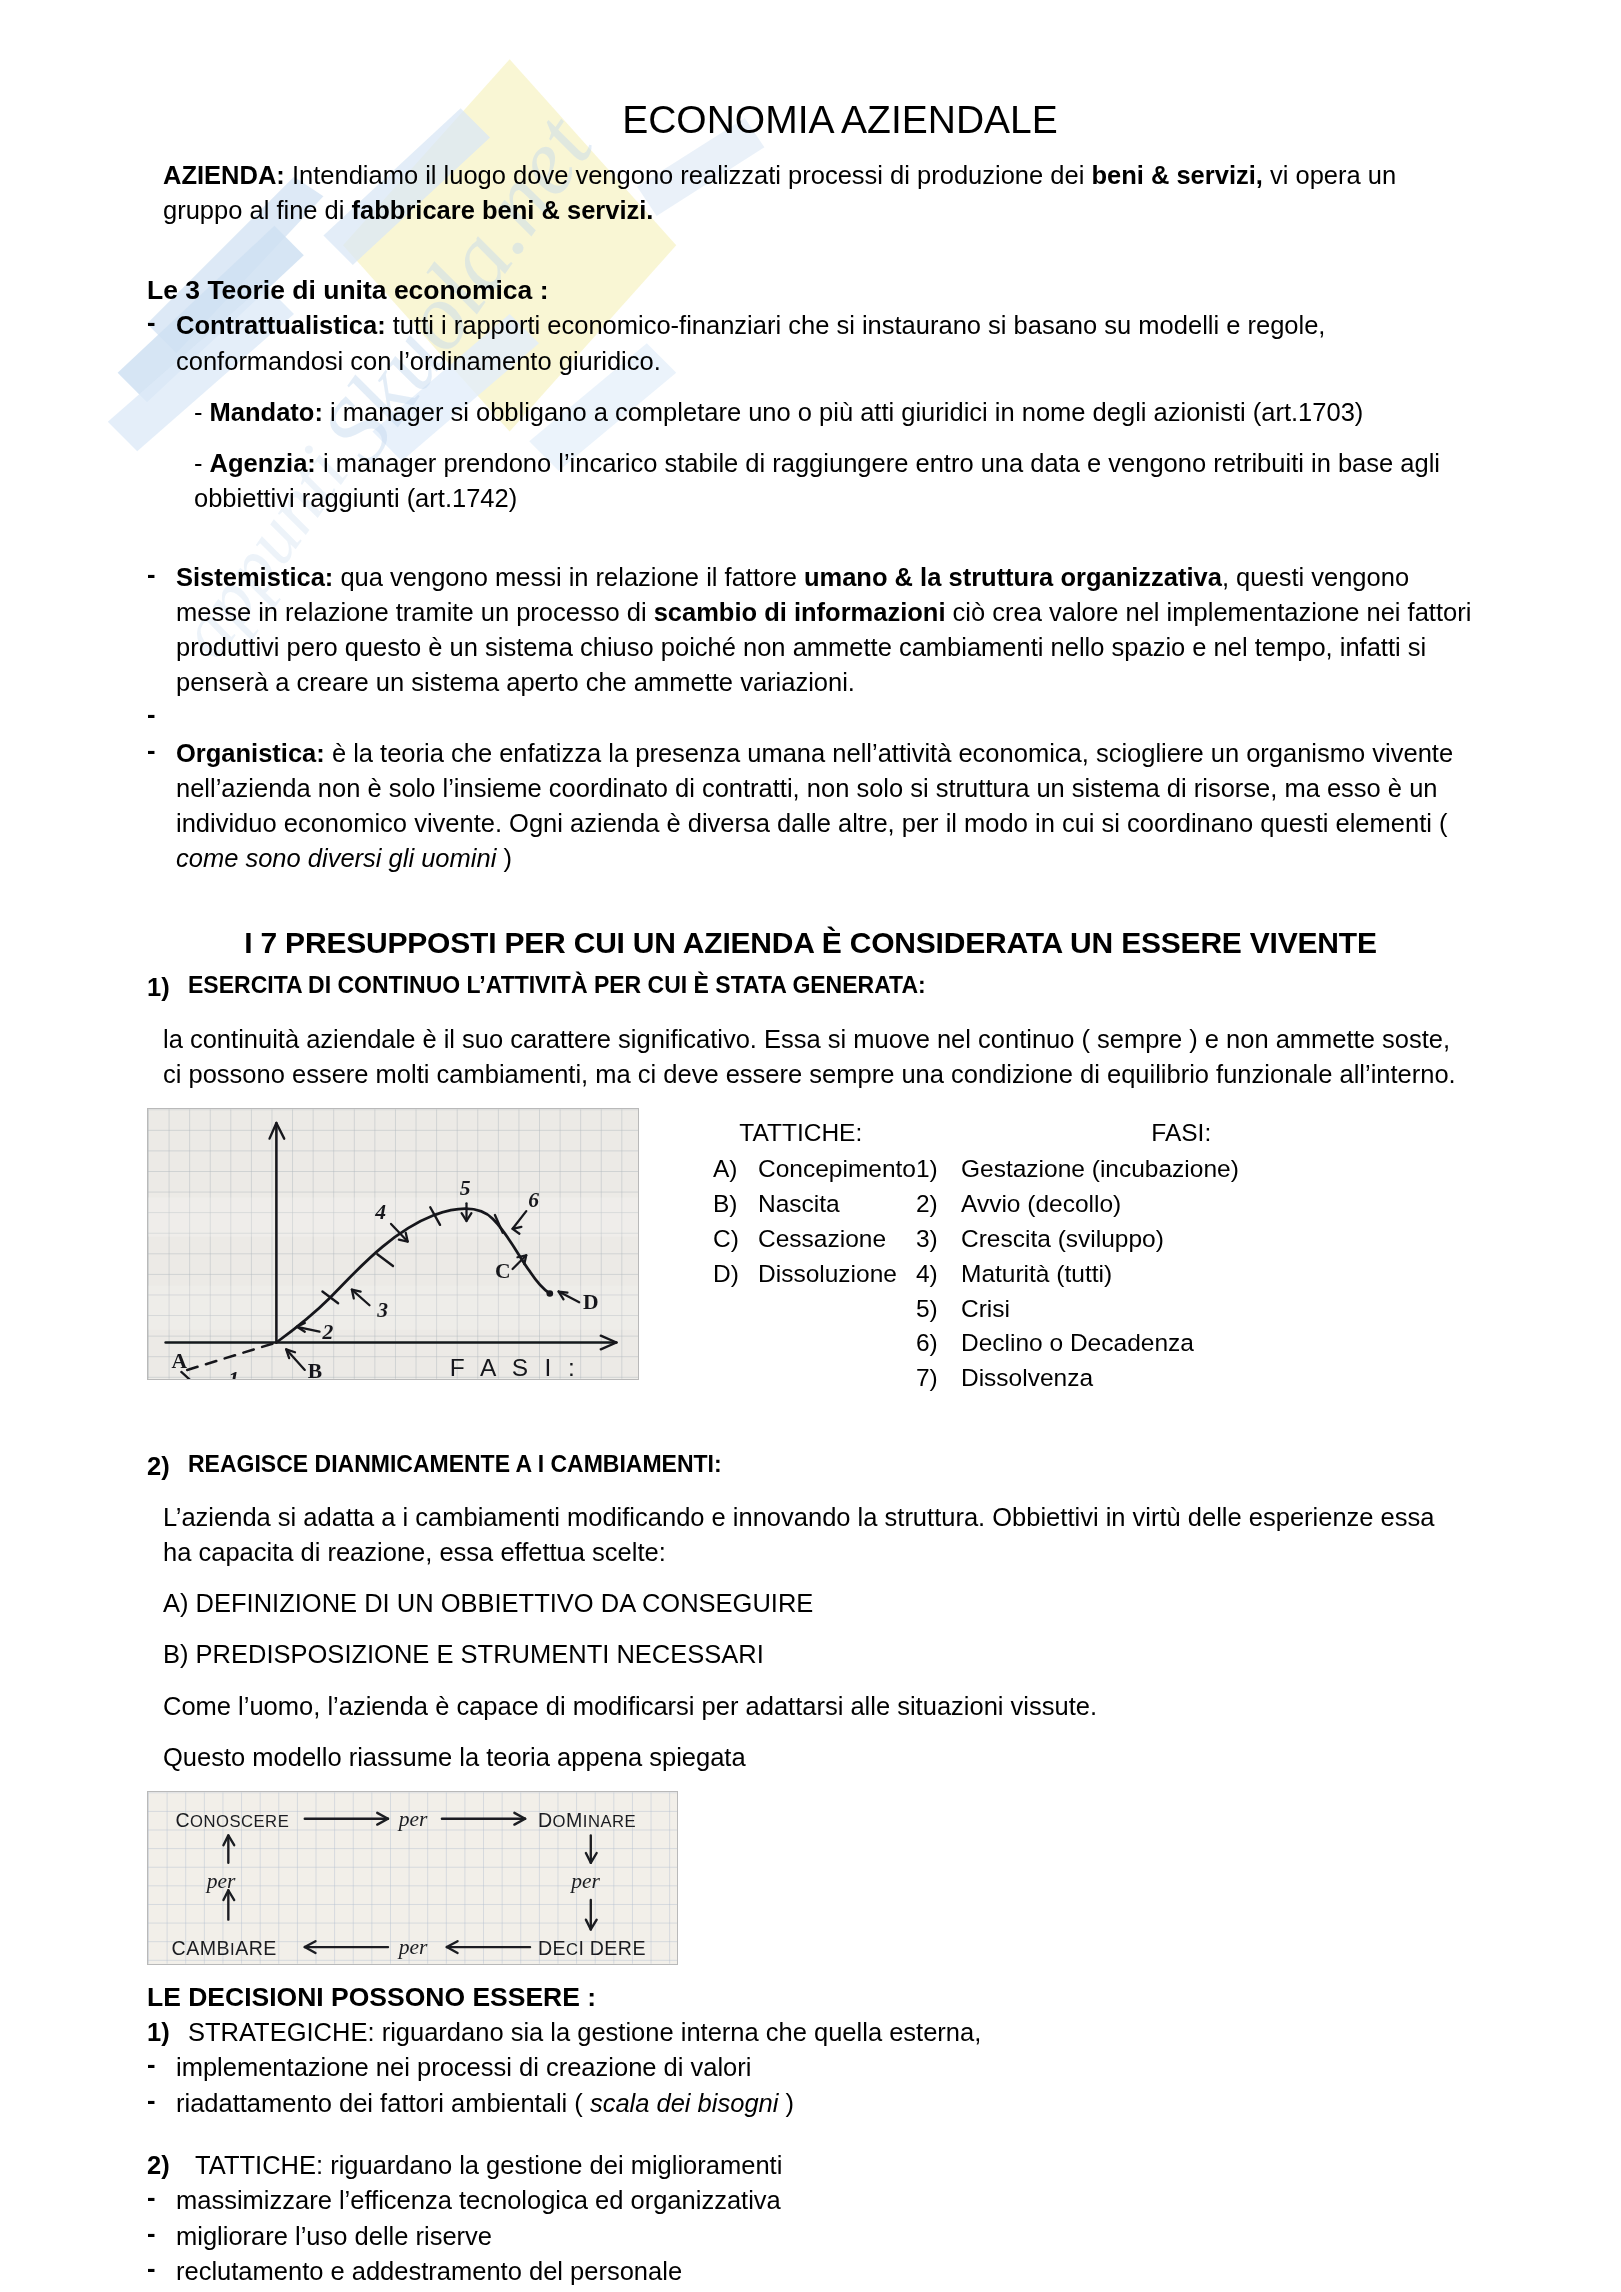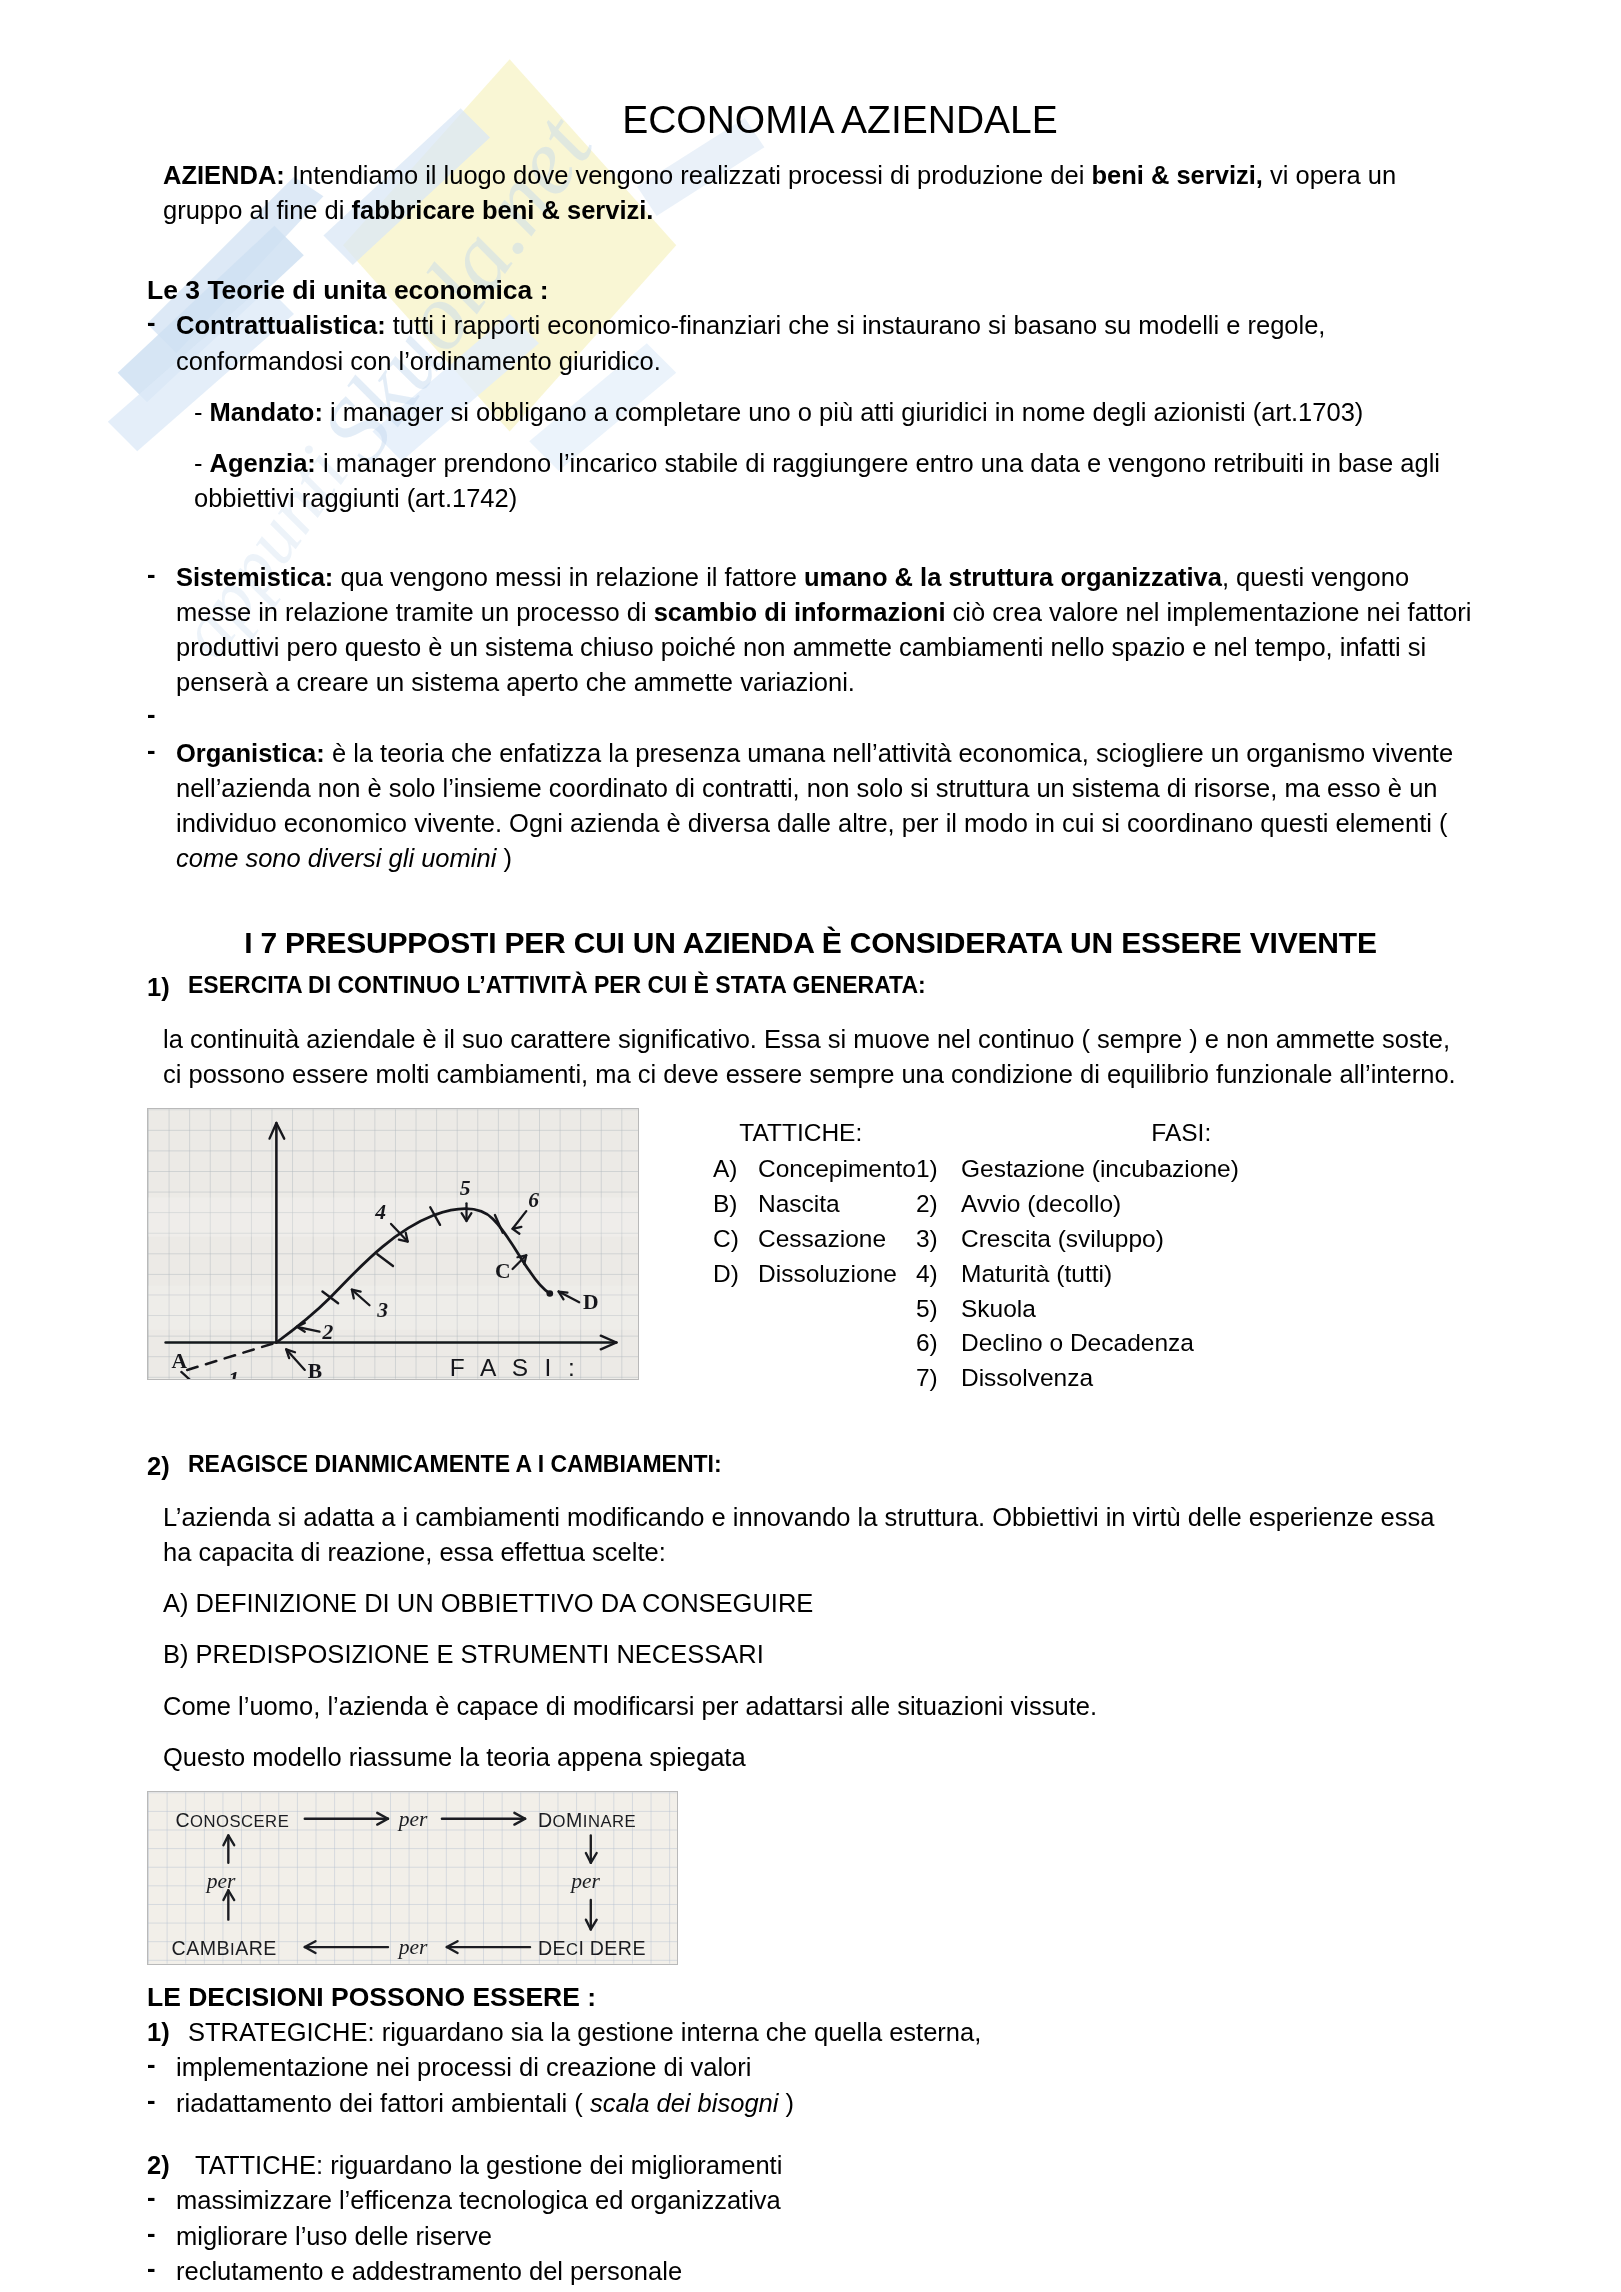--- a/index.html
+++ b/index.html
@@ -359,21 +359,21 @@
             <div class="mf-item">
               <span class="mf-key">3)</span>
               <span class="mf-val">Crescita (sviluppo)</span>
             </div>
             <div class="mf-item">
               <span class="mf-key">4)</span>
               <span class="mf-val">Maturità (tutti)</span>
             </div>
             <div class="mf-item">
               <span class="mf-key">5)</span>
-              <span class="mf-val">Skuola</span>
+              <span class="mf-val">Crisi</span>
             </div>
             <div class="mf-item">
               <span class="mf-key">6)</span>
               <span class="mf-val">Declino o Decadenza</span>
             </div>
             <div class="mf-item">
               <span class="mf-key">7)</span>
               <span class="mf-val">Dissolvenza</span>
             </div>
           </div>

